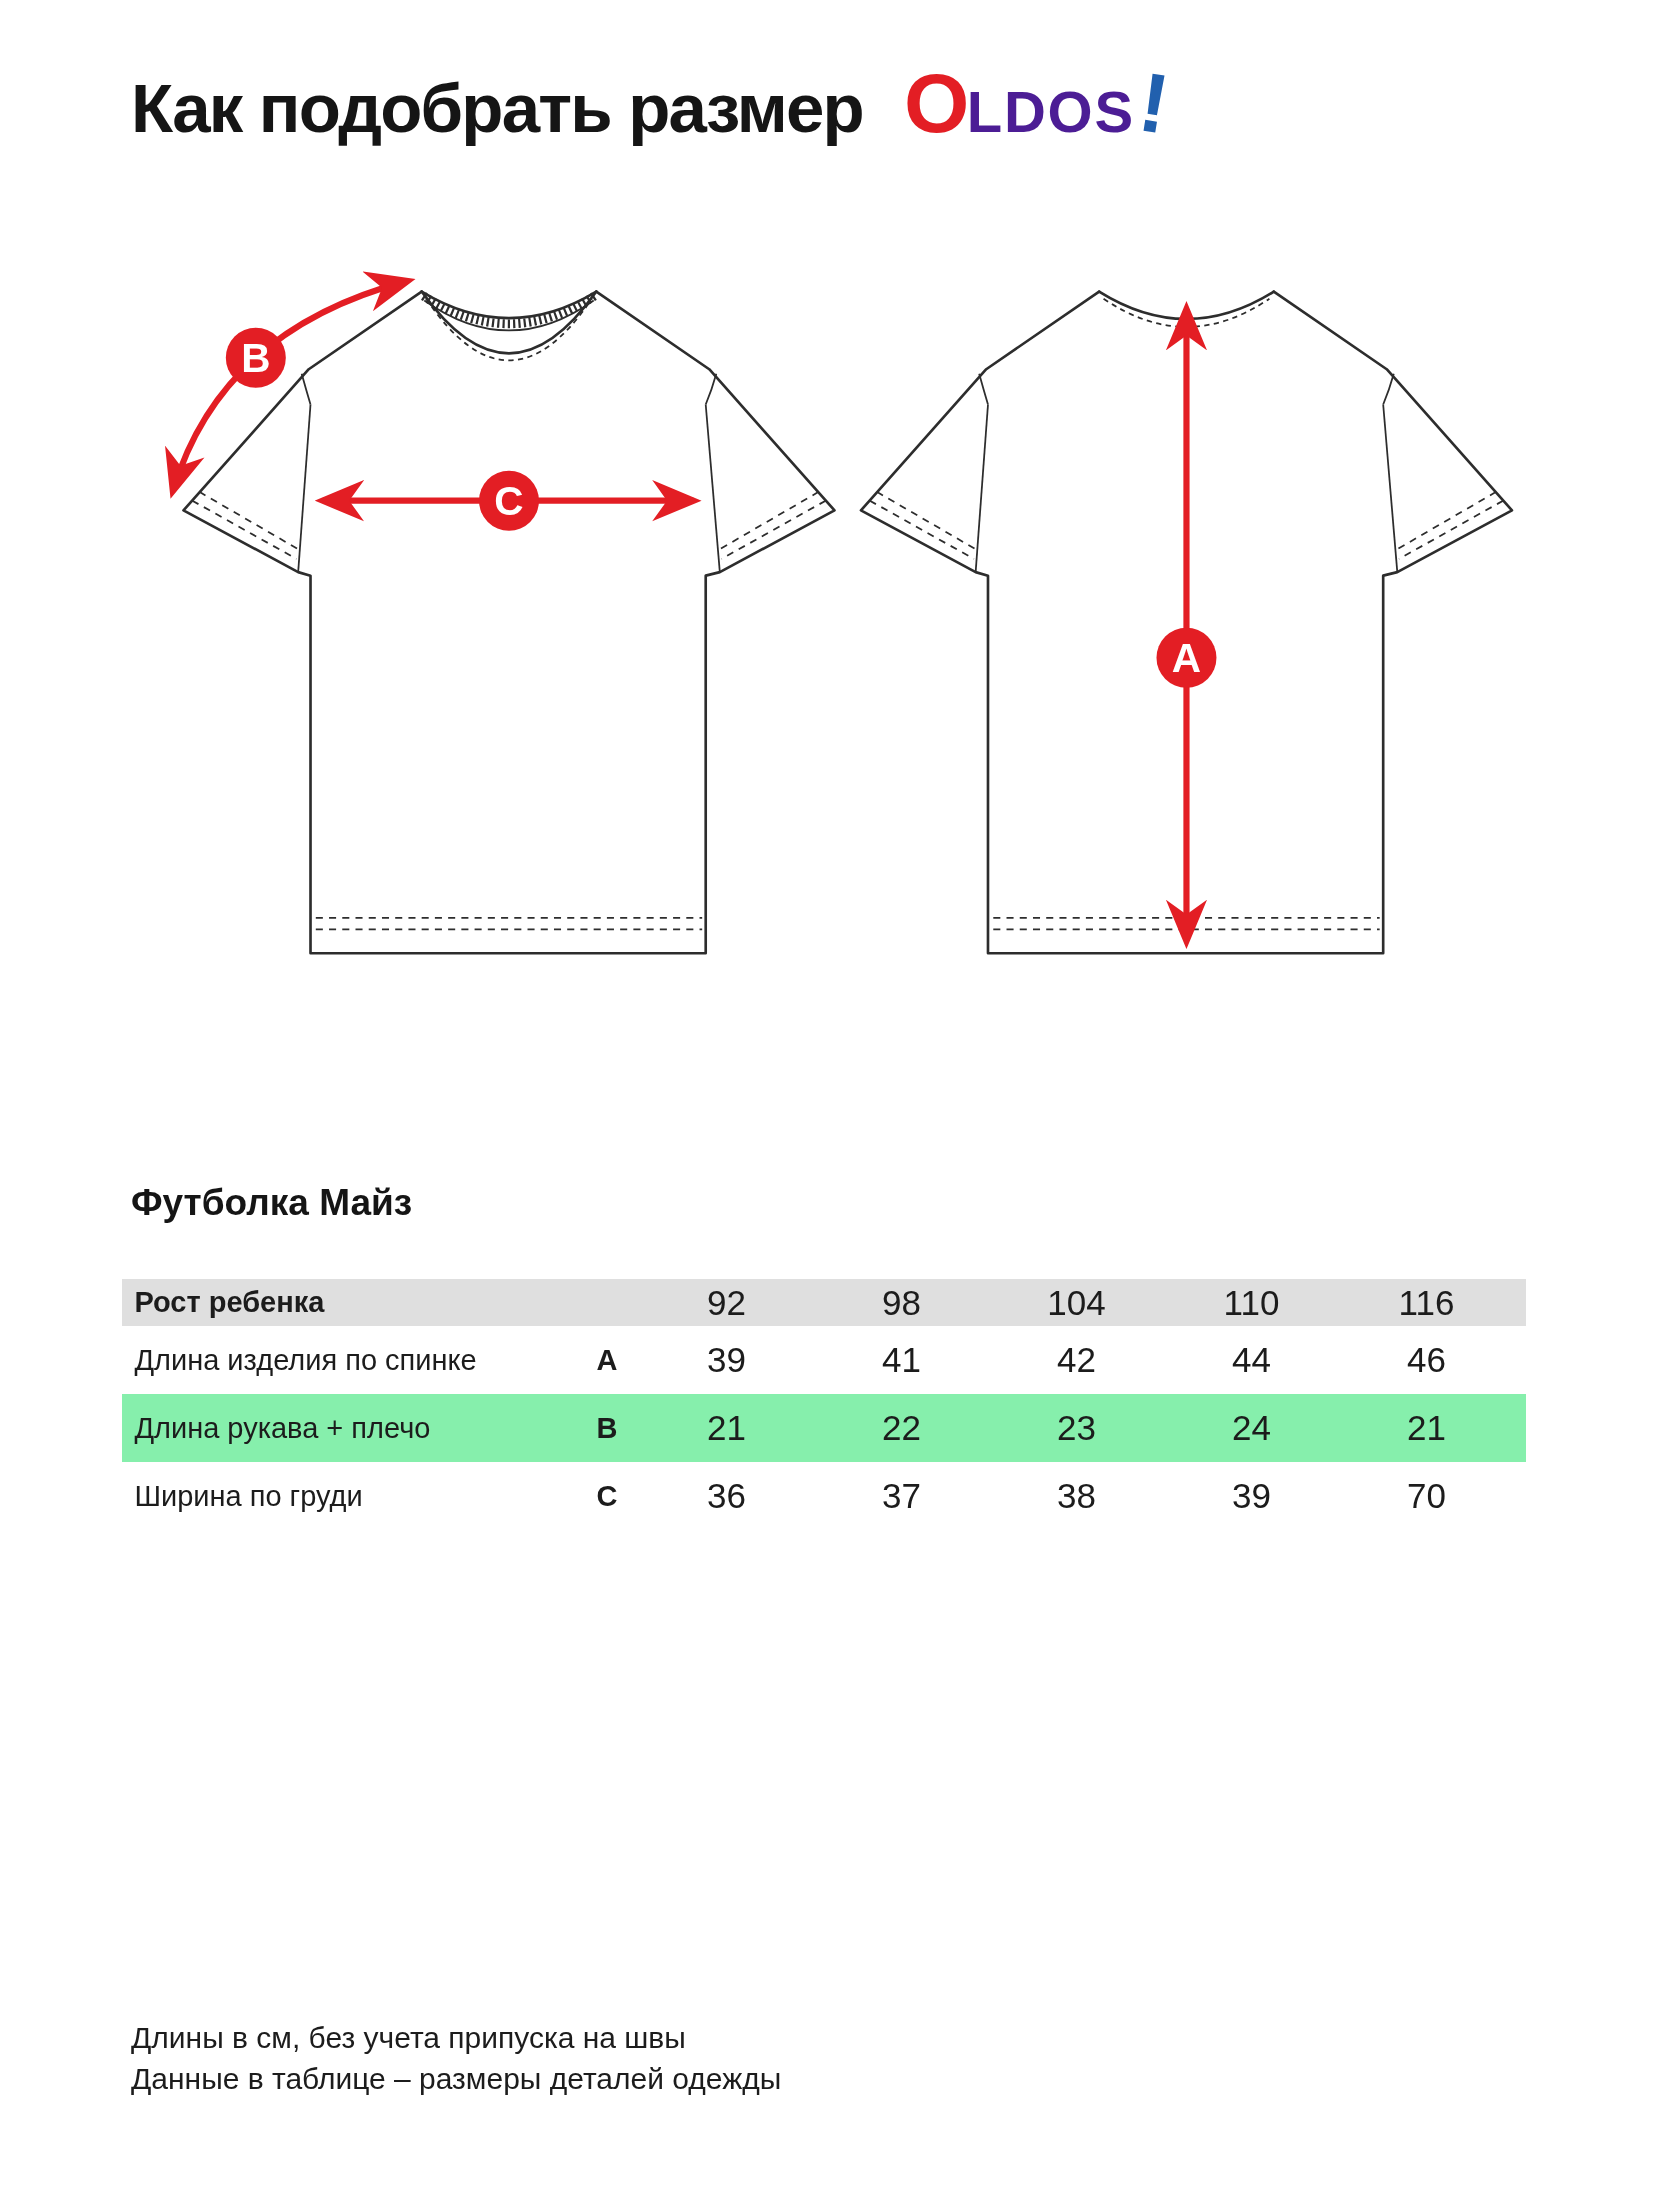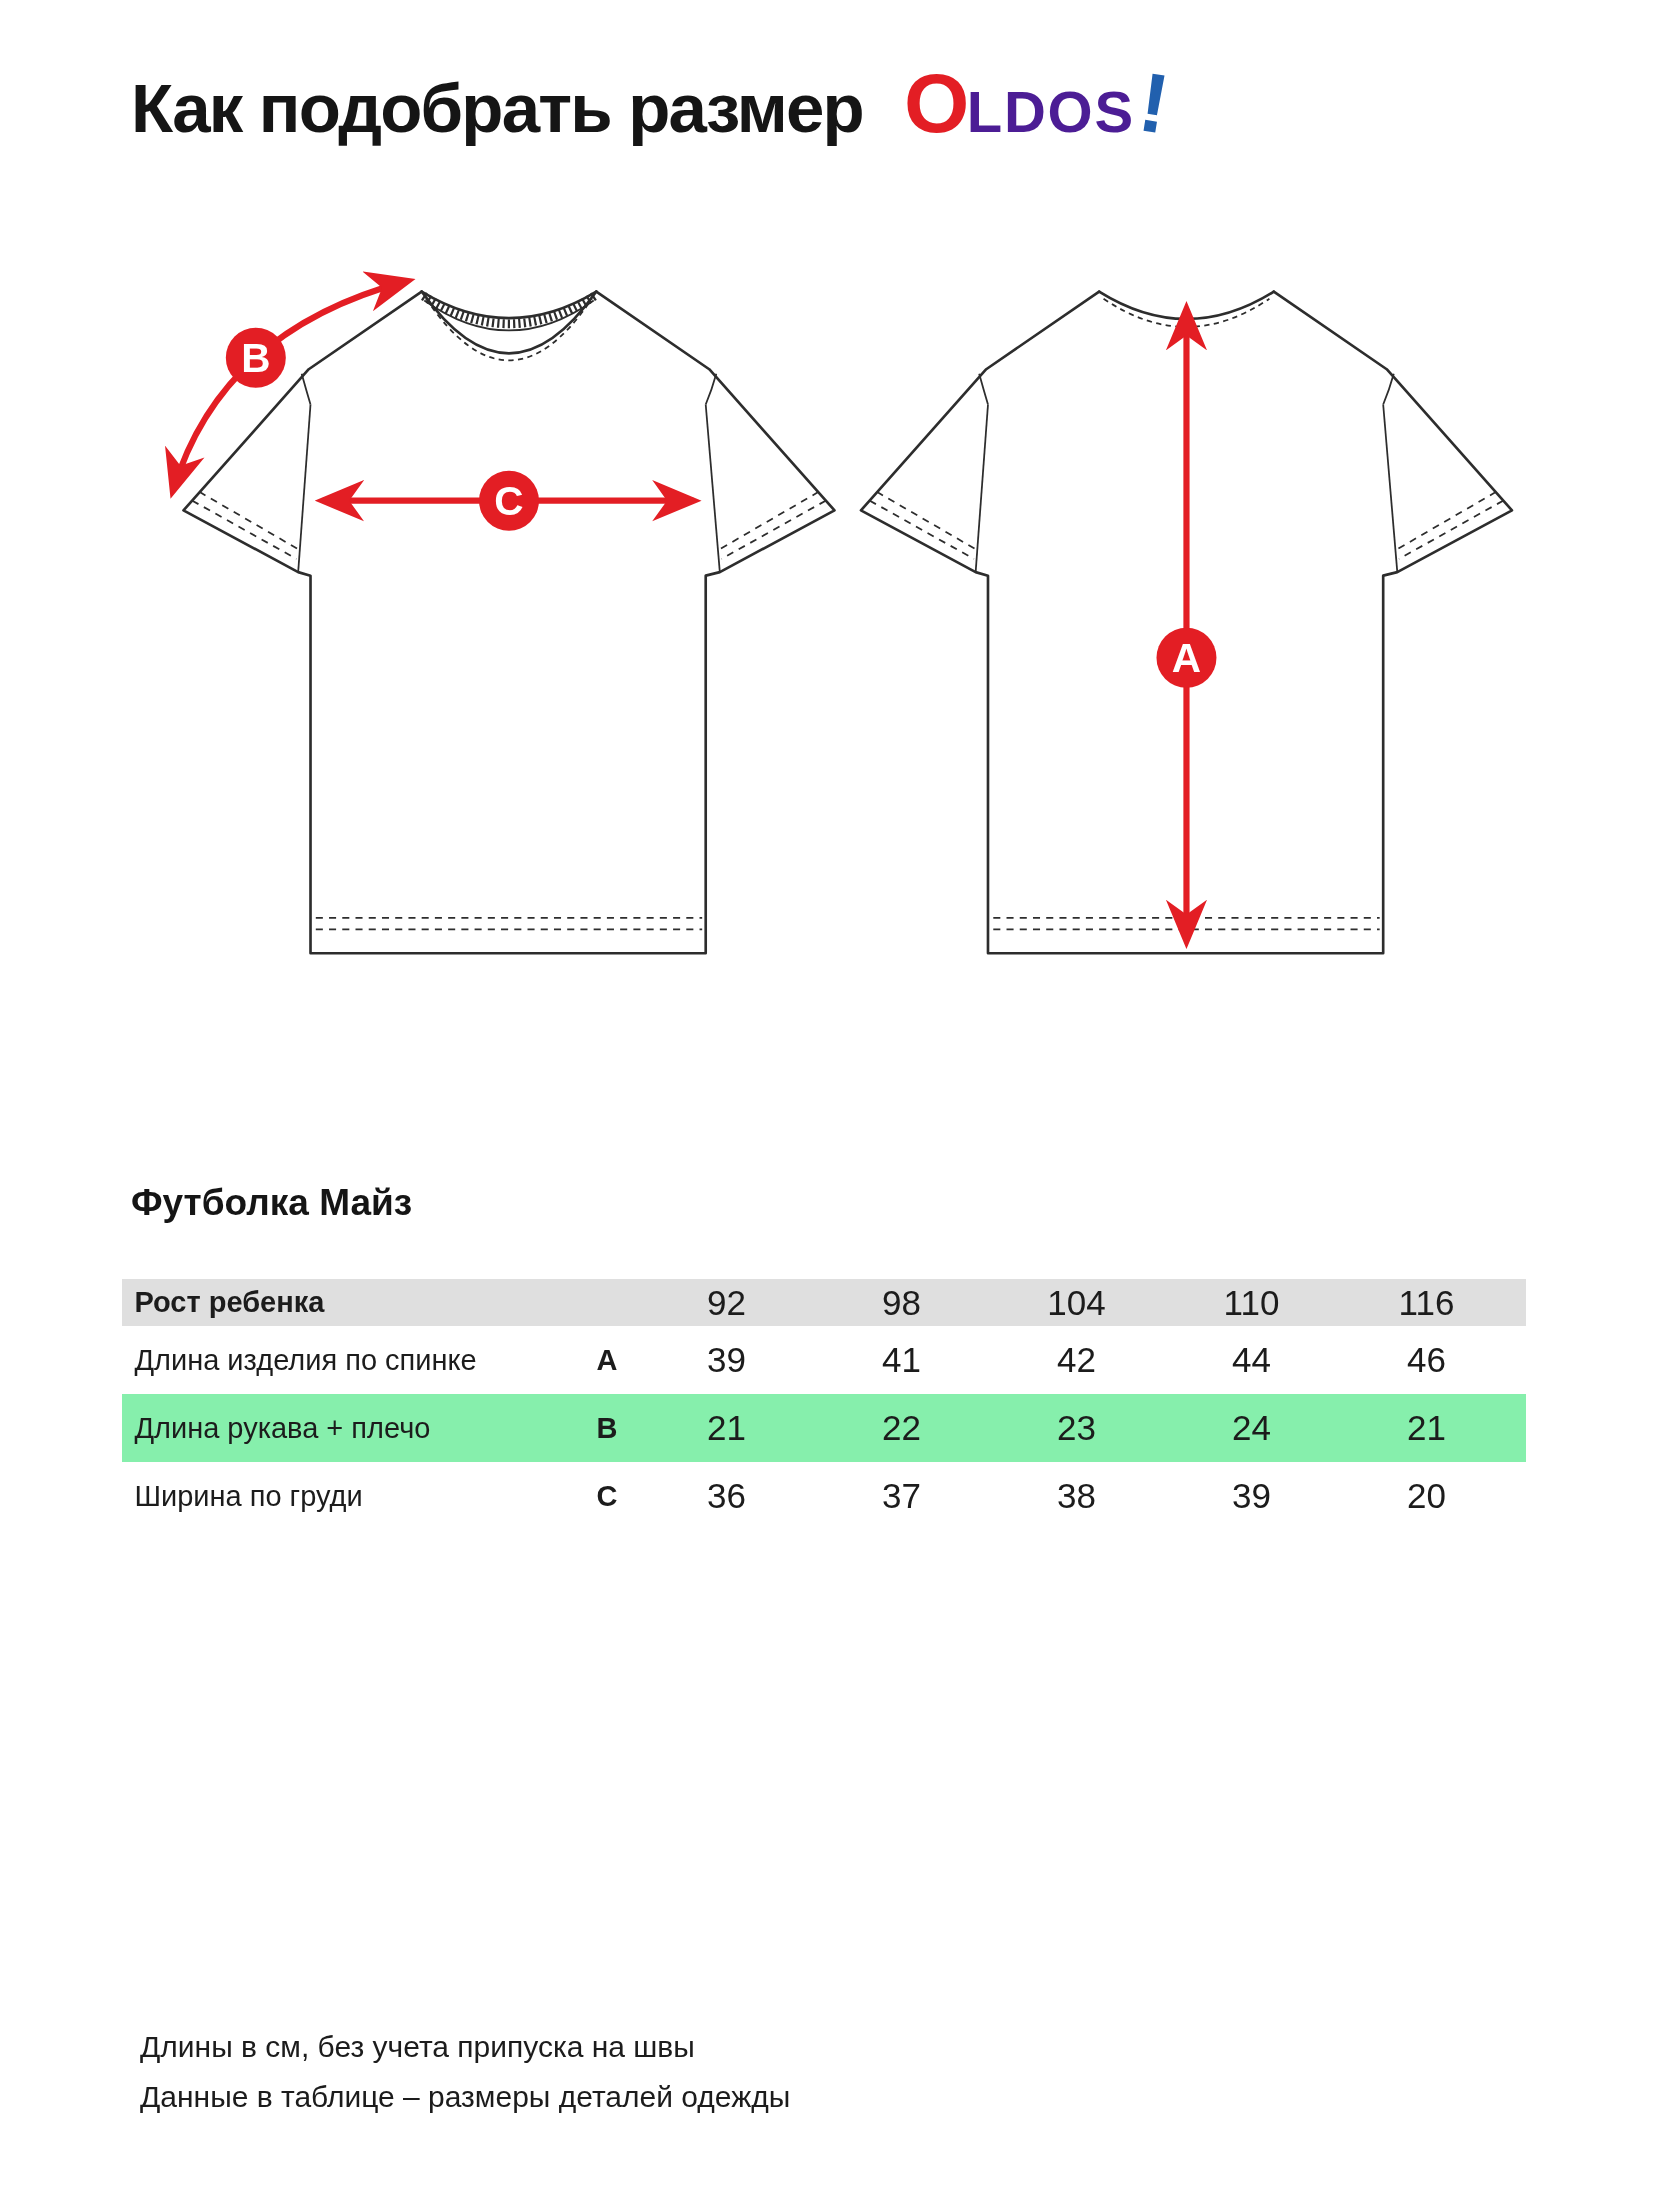--- a/index.html
+++ b/index.html
@@ -30,21 +30,21 @@
   .size-table{position:absolute;left:122px;top:1279px;border-collapse:collapse;table-layout:fixed;}
   .size-table td{height:68px;vertical-align:middle;font-size:35px;font-weight:400;color:#1c1c1c;text-align:center;padding:0 24px 0 0;}
   .size-table tr.head td{height:47px;}
   .size-table tr.head{background:#DFDFDF;}
   .size-table tr.stripe{background:#86efac;}
   .size-table td.lbl{text-align:left;padding:0 0 0 12.4px;font-size:29px;}
   .size-table tr.head td.lbl{font-weight:700;}
   .size-table td.letter{text-align:center;padding:0;font-size:29px;font-weight:700;}
   
   .notes{position:absolute;left:131px;top:2017px;}
-  .note{margin:9px;font-size:30px;line-height:41px;color:#1c1c1c;}
+  .note{margin:0;font-size:30px;line-height:41px;color:#1c1c1c;}
 </style>
 </head>
 <body>
 
 <div class="page">
 
   <div class="header">
     <h1 class="title">Как подобрать размер</h1>
     <span class="logo">
       <span class="logo-o">O</span>
@@ -156,21 +156,21 @@
         <td>24</td>
         <td>21</td>
       </tr>
       <tr>
         <td class="lbl">Ширина по груди</td>
         <td class="letter">C</td>
         <td>36</td>
         <td>37</td>
         <td>38</td>
         <td>39</td>
-        <td>20</td>
+        <td>70</td>
       </tr>
     </tbody>
   </table>
 
   <div class="notes">
     <p class="note">Длины в см, без учета припуска на швы</p>
     <p class="note">Данные в таблице – размеры деталей одежды</p>
   </div>
 
 </div>

